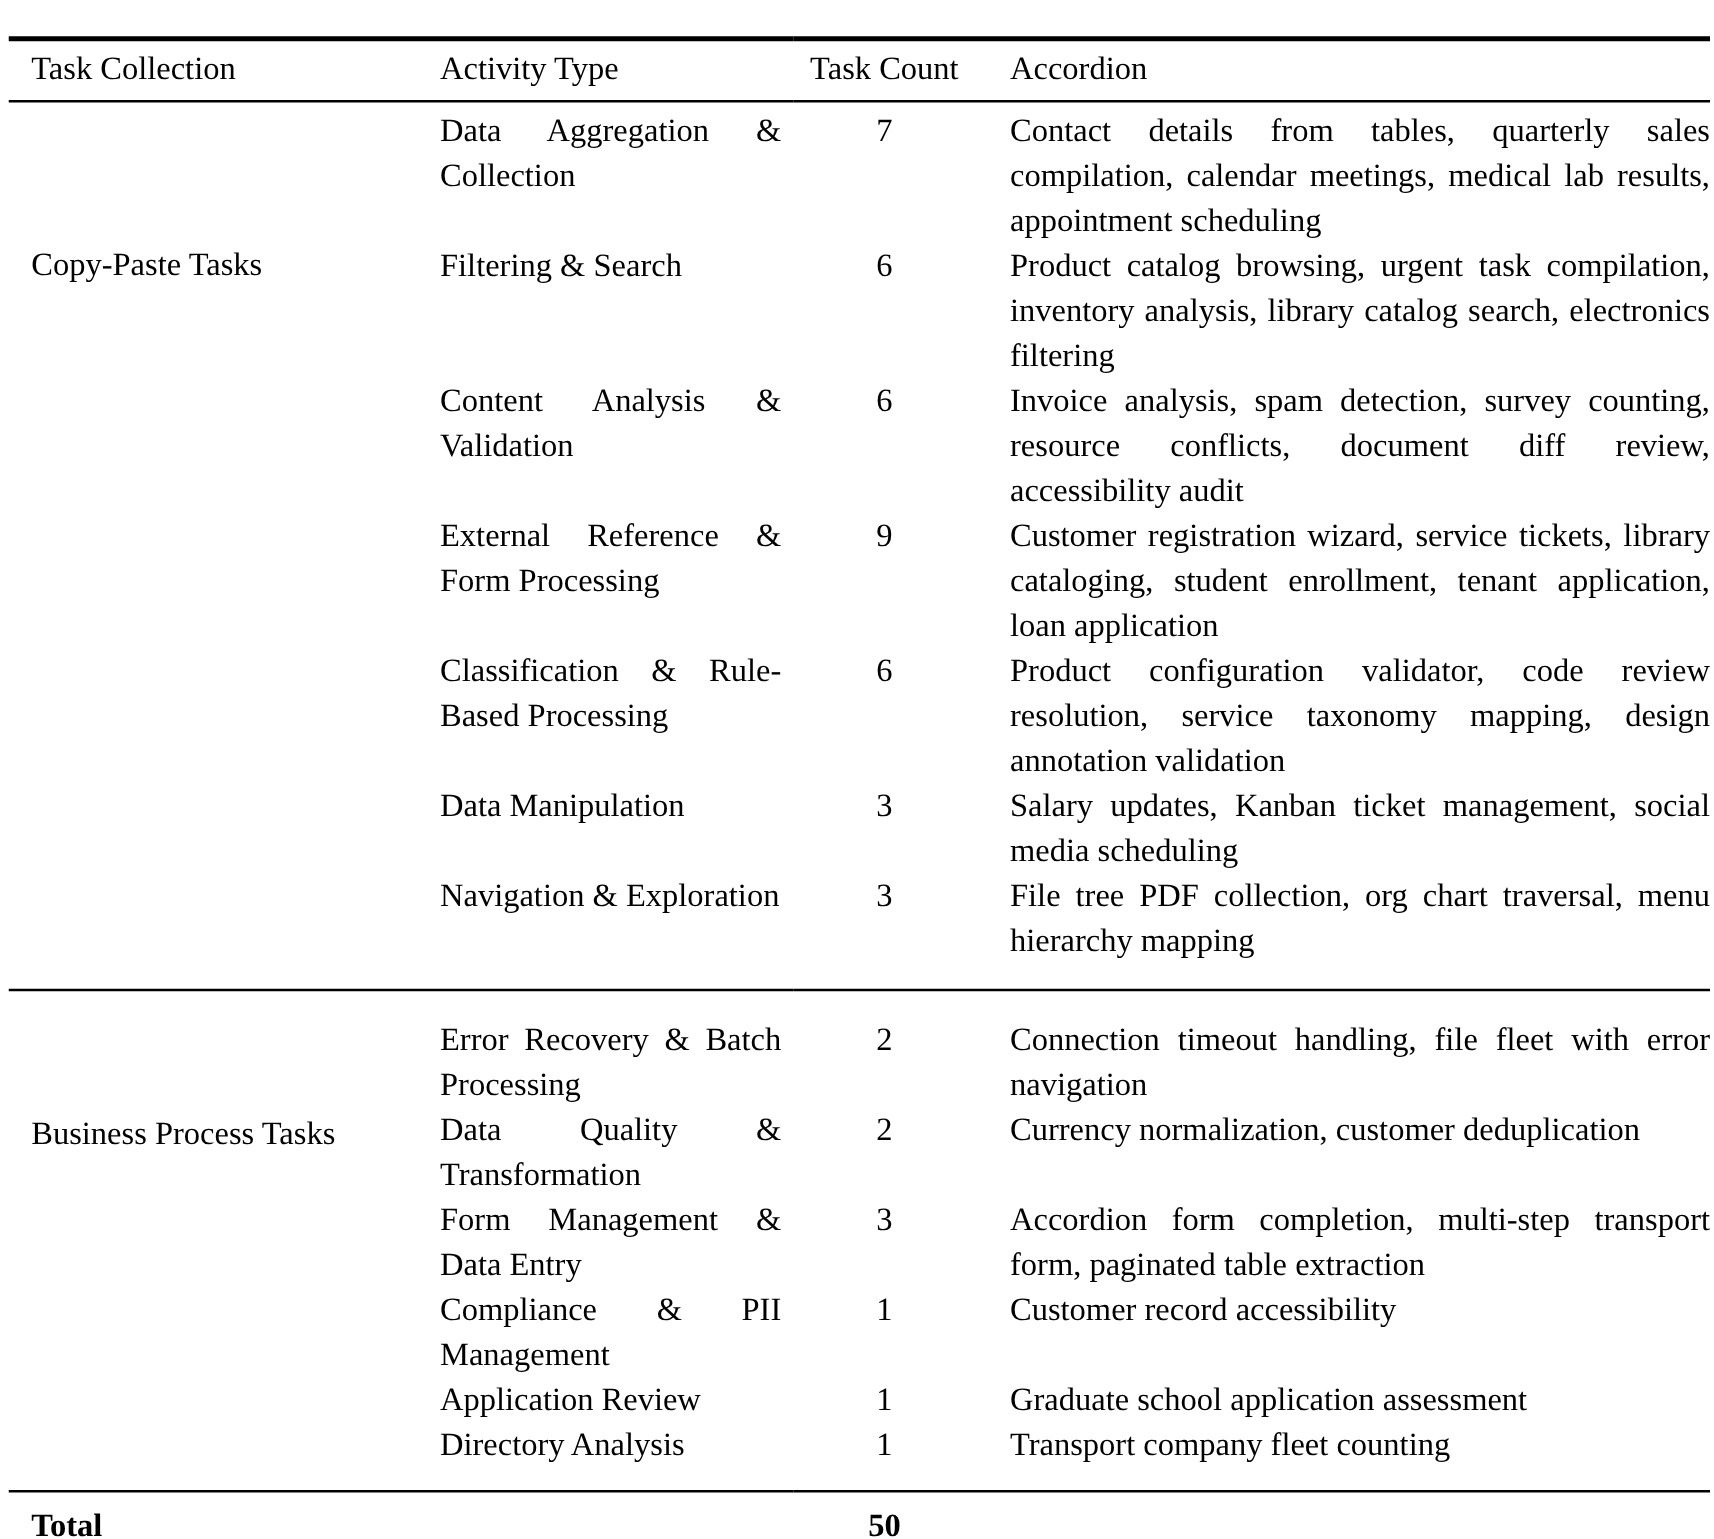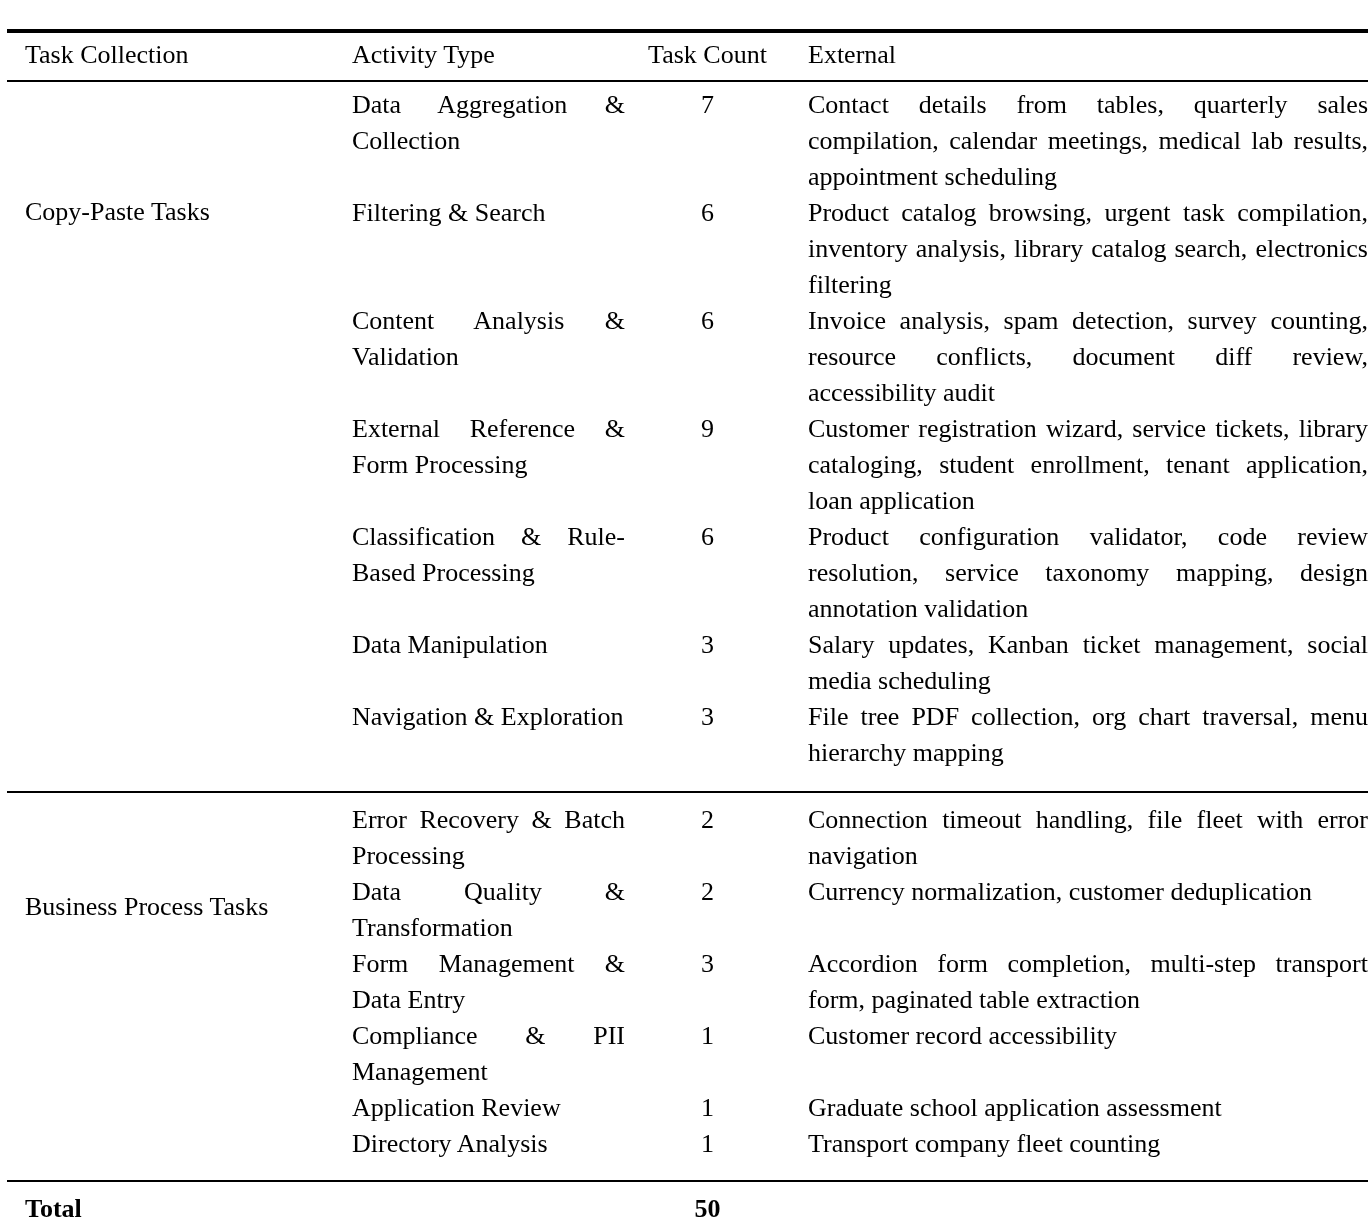--- a/index.html
+++ b/index.html
@@ -33,21 +33,21 @@
   thead { border-bottom: 2px solid #000000; }
   thead th { padding-top: 4px; padding-bottom: 7px; }
   th.h-collection, td.cell-collection { padding-left: 18px; }
   th.h-count, td.cell-count { text-align: center; }
   th.h-examples, td.cell-examples { padding-left: 28px; }
   td.cell-activity { text-align: justify; padding-right: 10px; }
   td.cell-examples { text-align: justify; }
   tbody.group { border-bottom: 2px solid #000000; }
   tbody.group-1 tr.row-first td { padding-top: 5px; margin-top: 41px; }
   tbody.group-1 tr.row-last td { padding-bottom: 20px; }
-  tbody.group-2 tr.row-first td { padding-top: 9px; }
+  tbody.group-2 tr.row-first td { padding-top: 21px; }
   tbody.group-2 tr.row-last td { padding-bottom: 18px; }
   tbody.group-1 tr.row-first td.cell-collection { padding-top: 112px; }
   tbody.group-2 tr.row-first td.cell-collection { padding-top: 96px; }
   tbody.total-section td {
     padding-top: 9px;
     padding-bottom: 4px;
     font-weight: bold;
   }
 </style>
 </head>
@@ -60,21 +60,21 @@
       <col style="width:283px">
       <col style="width:145px">
       <col style="width:588px">
     </colgroup>
 
     <thead>
       <tr>
         <th class="h-collection">Task Collection</th>
         <th class="h-activity">Activity Type</th>
         <th class="h-count">Task Count</th>
-        <th class="h-examples">External</th>
+        <th class="h-examples">Accordion</th>
       </tr>
     </thead>
 
     <tbody class="group group-1">
       <tr class="row-first">
         <td class="cell-collection" rowspan="7">Copy-Paste Tasks</td>
         <td class="cell-activity">Data Aggregation &amp; Collection</td>
         <td class="cell-count">7</td>
         <td class="cell-examples">Contact details from tables, quarterly sales compilation, calendar meetings, medical lab results, appointment scheduling</td>
       </tr>

